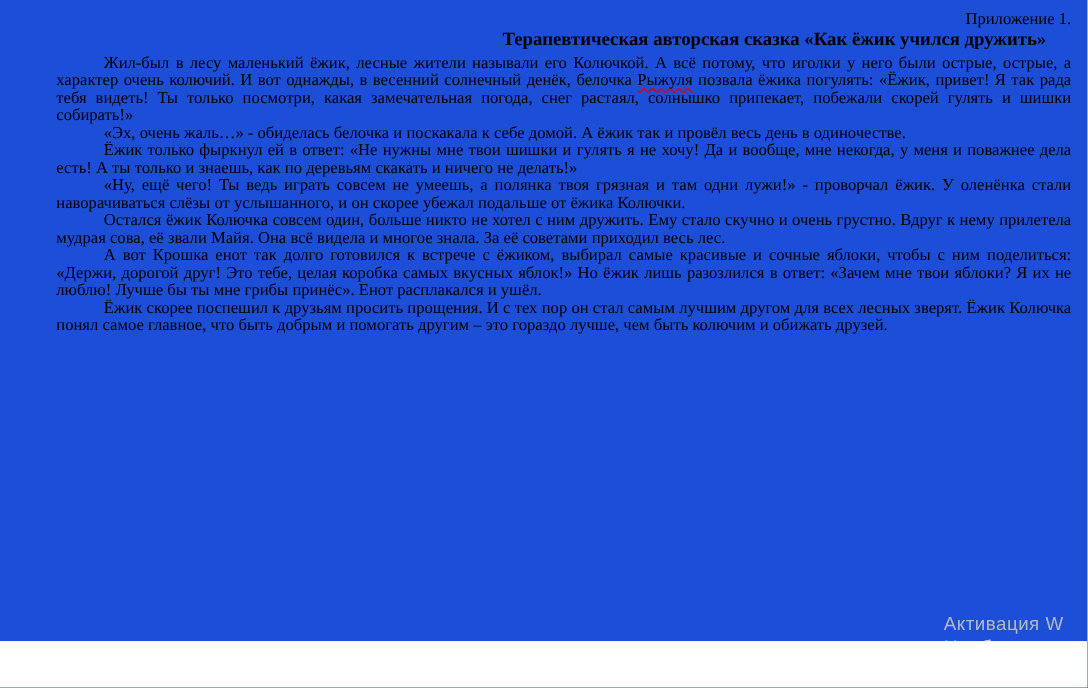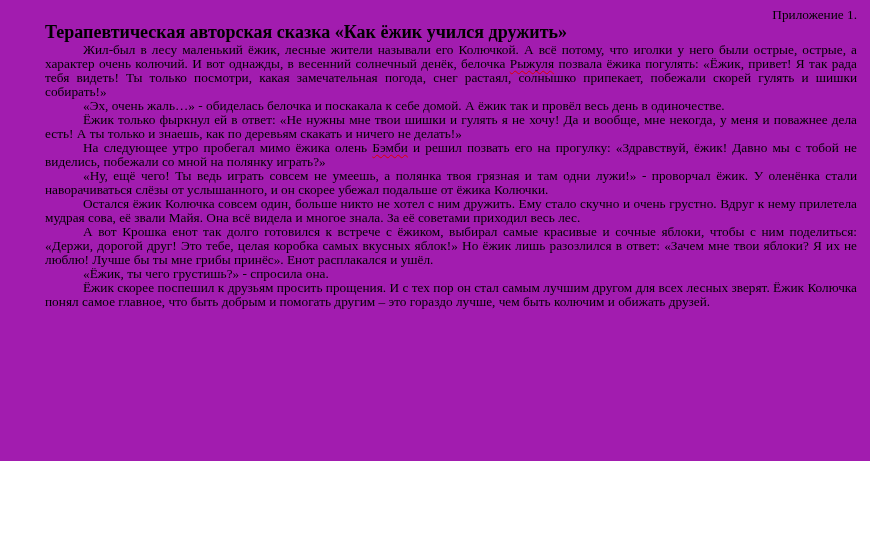--- a/index.html
+++ b/index.html
@@ -1,39 +1,39 @@
 <!DOCTYPE html>
 <html lang="ru"><head>
 <meta charset="utf-8">
 <style>
   html, body { margin: 0; padding: 0; background: #ffffff; }
   .page {
     position: relative;
     width: 870px;
-    height: 461px;
-    background: #a21caf;
+    height: 513px;
+    background: #1d4ed8;
     overflow: hidden;
     font-family: "Liberation Serif", "DejaVu Serif", serif;
     color: #000000;
   }
   .content {
     position: absolute;
     left: 45px;
     top: 7px;
     width: 812px;
   }
   .annex {
     text-align: right;
     font-size: 13.3px;
     line-height: 16px;
   }
   .doc-title {
-    text-align: left;
+    text-align: right;
     font-weight: bold;
-    font-size: 18px;
+    font-size: 15px;
     line-height: 19px;
     margin: 0 20px 1px 0;
   }
   .story p {
     margin: 0;
     text-align: justify;
     text-indent: 38px;
     font-size: 13.3px;
     line-height: 14px;
   }
@@ -69,25 +69,23 @@
 <body>
 
 <div class="page">
   <div class="content">
     <div class="annex">Приложение 1.</div>
     <div class="doc-title">Терапевтическая авторская сказка «Как ёжик учился дружить»</div>
     <div class="story">
         <p><span>Жил-был в лесу маленький ёжик, лесные жители называли его Колючкой. А всё потому, что иголки у него были острые, острые, а характер очень колючий. И вот однажды, в весенний солнечный денёк, белочка </span><span class="misspell">Рыжуля</span><span> позвала ёжика погулять: «Ёжик, привет! Я так рада тебя видеть! Ты только посмотри, какая замечательная погода, снег растаял, солнышко припекает, побежали скорей гулять и шишки собирать!»</span></p>
         <p><span>«Эх, очень жаль…» - обиделась белочка и поскакала к себе домой. А ёжик так и провёл весь день в одиночестве.</span></p>
         <p><span>Ёжик только фыркнул ей в ответ: «Не нужны мне твои шишки и гулять я не хочу! Да и вообще, мне некогда, у меня и поважнее дела есть! А ты только и знаешь, как по деревьям скакать и ничего не делать!»</span></p>
-        <p><span>На следующее утро пробегал мимо ёжика олень </span><span class="misspell">Бэмби</span><span> и решил позвать его на прогулку: «Здравствуй, ёжик! Давно мы с тобой не виделись, побежали со мной на полянку играть?»</span></p>
         <p><span>«Ну, ещё чего! Ты ведь играть совсем не умеешь, а полянка твоя грязная и там одни лужи!» - проворчал ёжик. У оленёнка стали наворачиваться слёзы от услышанного, и он скорее убежал подальше от ёжика Колючки.</span></p>
         <p><span>Остался ёжик Колючка совсем один, больше никто не хотел с ним дружить. Ему стало скучно и очень грустно. Вдруг к нему прилетела мудрая сова, её звали Майя. Она всё видела и многое знала. За её советами приходил весь лес.</span></p>
         <p><span>А вот Крошка енот так долго готовился к встрече с ёжиком, выбирал самые красивые и сочные яблоки, чтобы с ним поделиться: «Держи, дорогой друг! Это тебе, целая коробка самых вкусных яблок!» Но ёжик лишь разозлился в ответ: «Зачем мне твои яблоки? Я их не люблю! Лучше бы ты мне грибы принёс». Енот расплакался и ушёл.</span></p>
-        <p><span>«Ёжик, ты чего грустишь?» - спросила она.</span></p>
         <p><span>Ёжик скорее поспешил к друзьям просить прощения. И с тех пор он стал самым лучшим другом для всех лесных зверят. Ёжик Колючка понял самое главное, что быть добрым и помогать другим – это гораздо лучше, чем быть колючим и обижать друзей.</span></p>
       </div>
   </div>
 
   <div class="watermark">
     <div class="wm-title">Активация W</div>
     <div class="wm-line">Чтобы активиро</div>
     <div class="wm-line">раздел "Параме</div>
   </div>
 </div>

